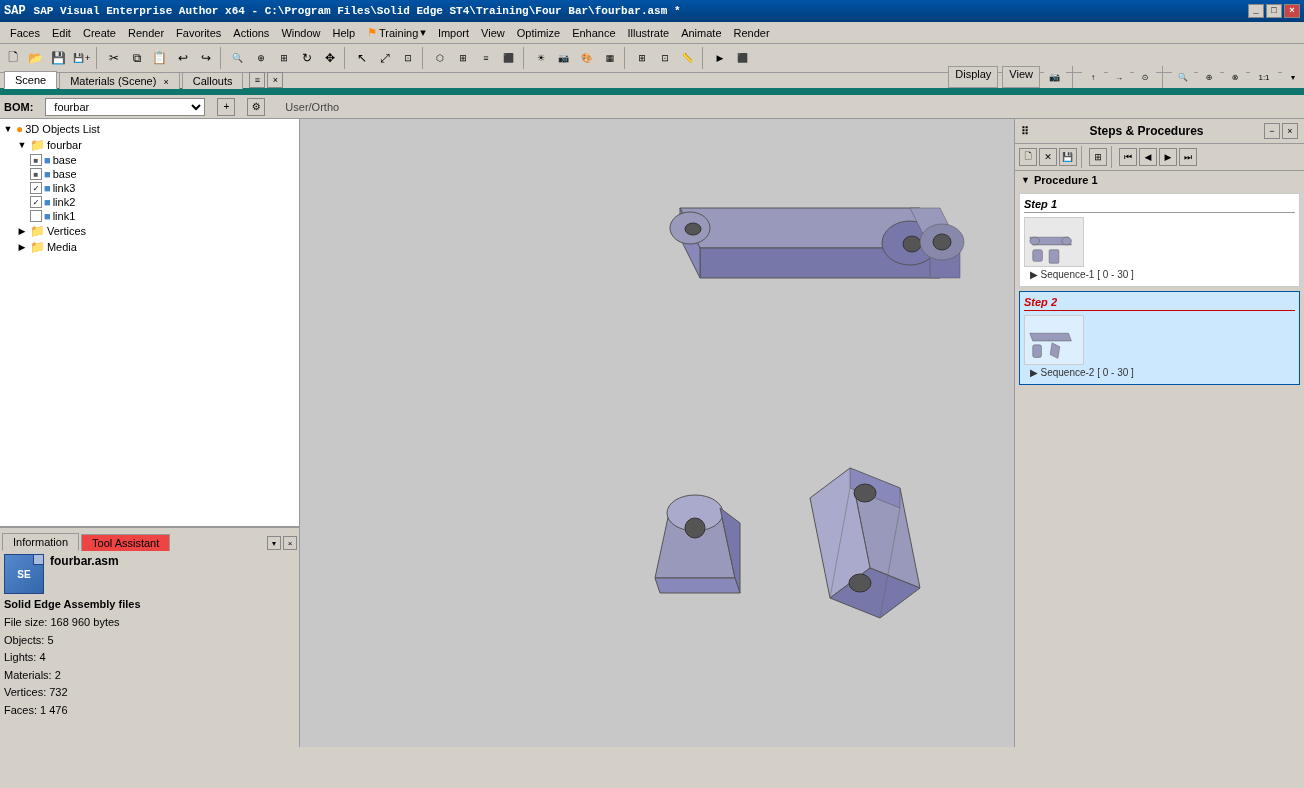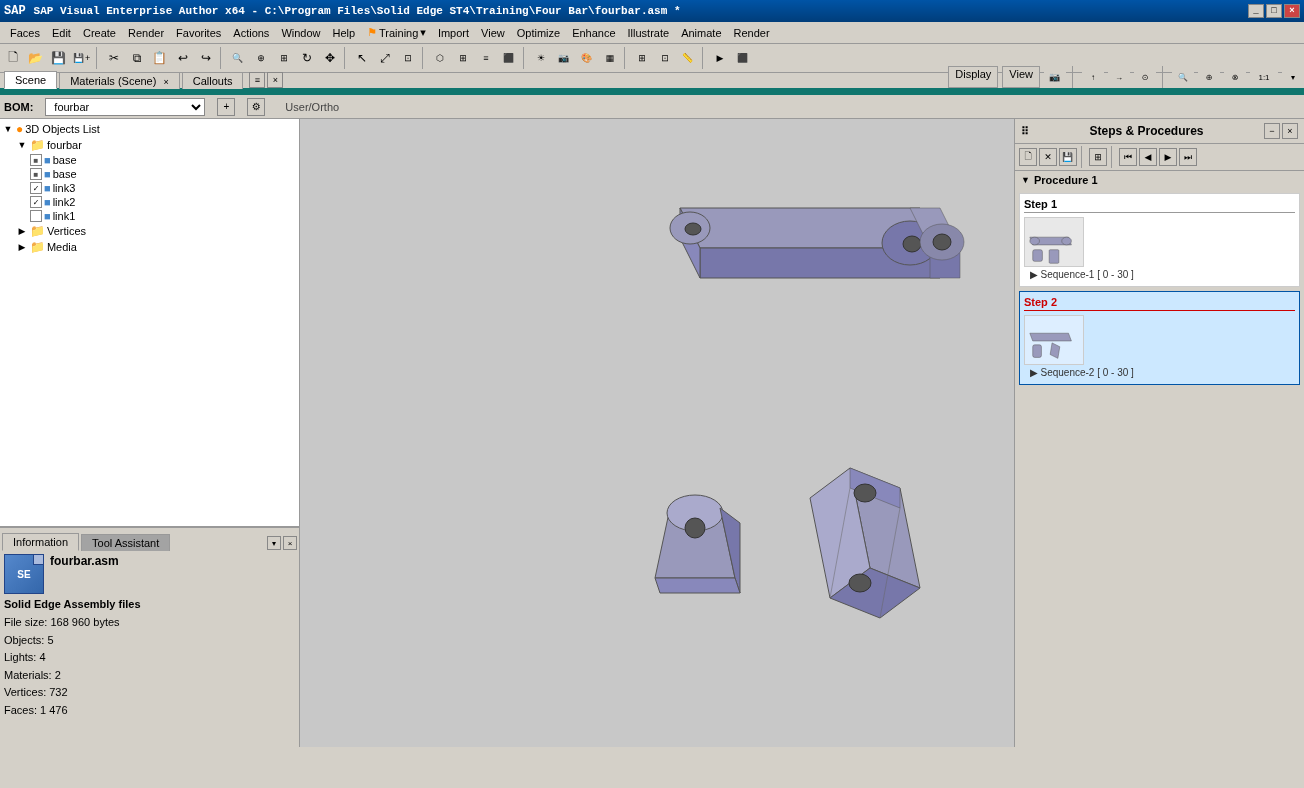--- a/index.html
+++ b/index.html
@@ -164,21 +164,21 @@
     }
     #info-tabs {
       display: flex;
       align-items: flex-end;
       padding: 2px 2px 0 2px;
       background: #d4d0c8;
       height: 22px;
     }
     .info-tab {
       padding: 2px 10px;
-      background: #a3a3a3;
+      background: #ef4444;
       border: 1px solid #999;
       border-bottom: none;
       cursor: pointer;
       font-size: 11px;
       margin-right: 2px;
       position: relative;
       top: 1px;
     }
     .info-tab.active { background: #d4d0c8; border-bottom: 1px solid #d4d0c8; }
     .info-tab-controls { display: flex; gap: 2px; align-items: center; margin-left: auto; }
@@ -263,21 +263,21 @@
     .step-item {
       background: white;
       border: 1px solid #ccc;
       margin: 4px;
       padding: 4px;
     }
     .step-item.selected {
       background: #cce8ff;
       border-color: #0054a6;
     }
-    .step-header { font-weight: bold; font-size: 11px; border-bottom: 1px solid #cc0000; padding-bottom: 2px; margin-bottom: 4px; color: #cc0000; }
+    .step-header { font-weight: bold; font-size: 11px; border-bottom: 1px solid #cc0000; padding-bottom: 2px; margin-bottom: 4px; color: #cc0000; font-style: italic; }
     .step-header.black { color: #000; border-bottom-color: #999; }
     .step-body { display: flex; gap: 4px; align-items: flex-start; }
     .step-thumb {
       width: 60px; height: 50px;
       background: #e8e8e8;
       border: 1px solid #ccc;
       display: flex; align-items: center; justify-content: center;
       overflow: hidden;
     }
     .step-seq { font-size: 10px; color: #333; padding: 2px 6px; cursor: pointer; }

